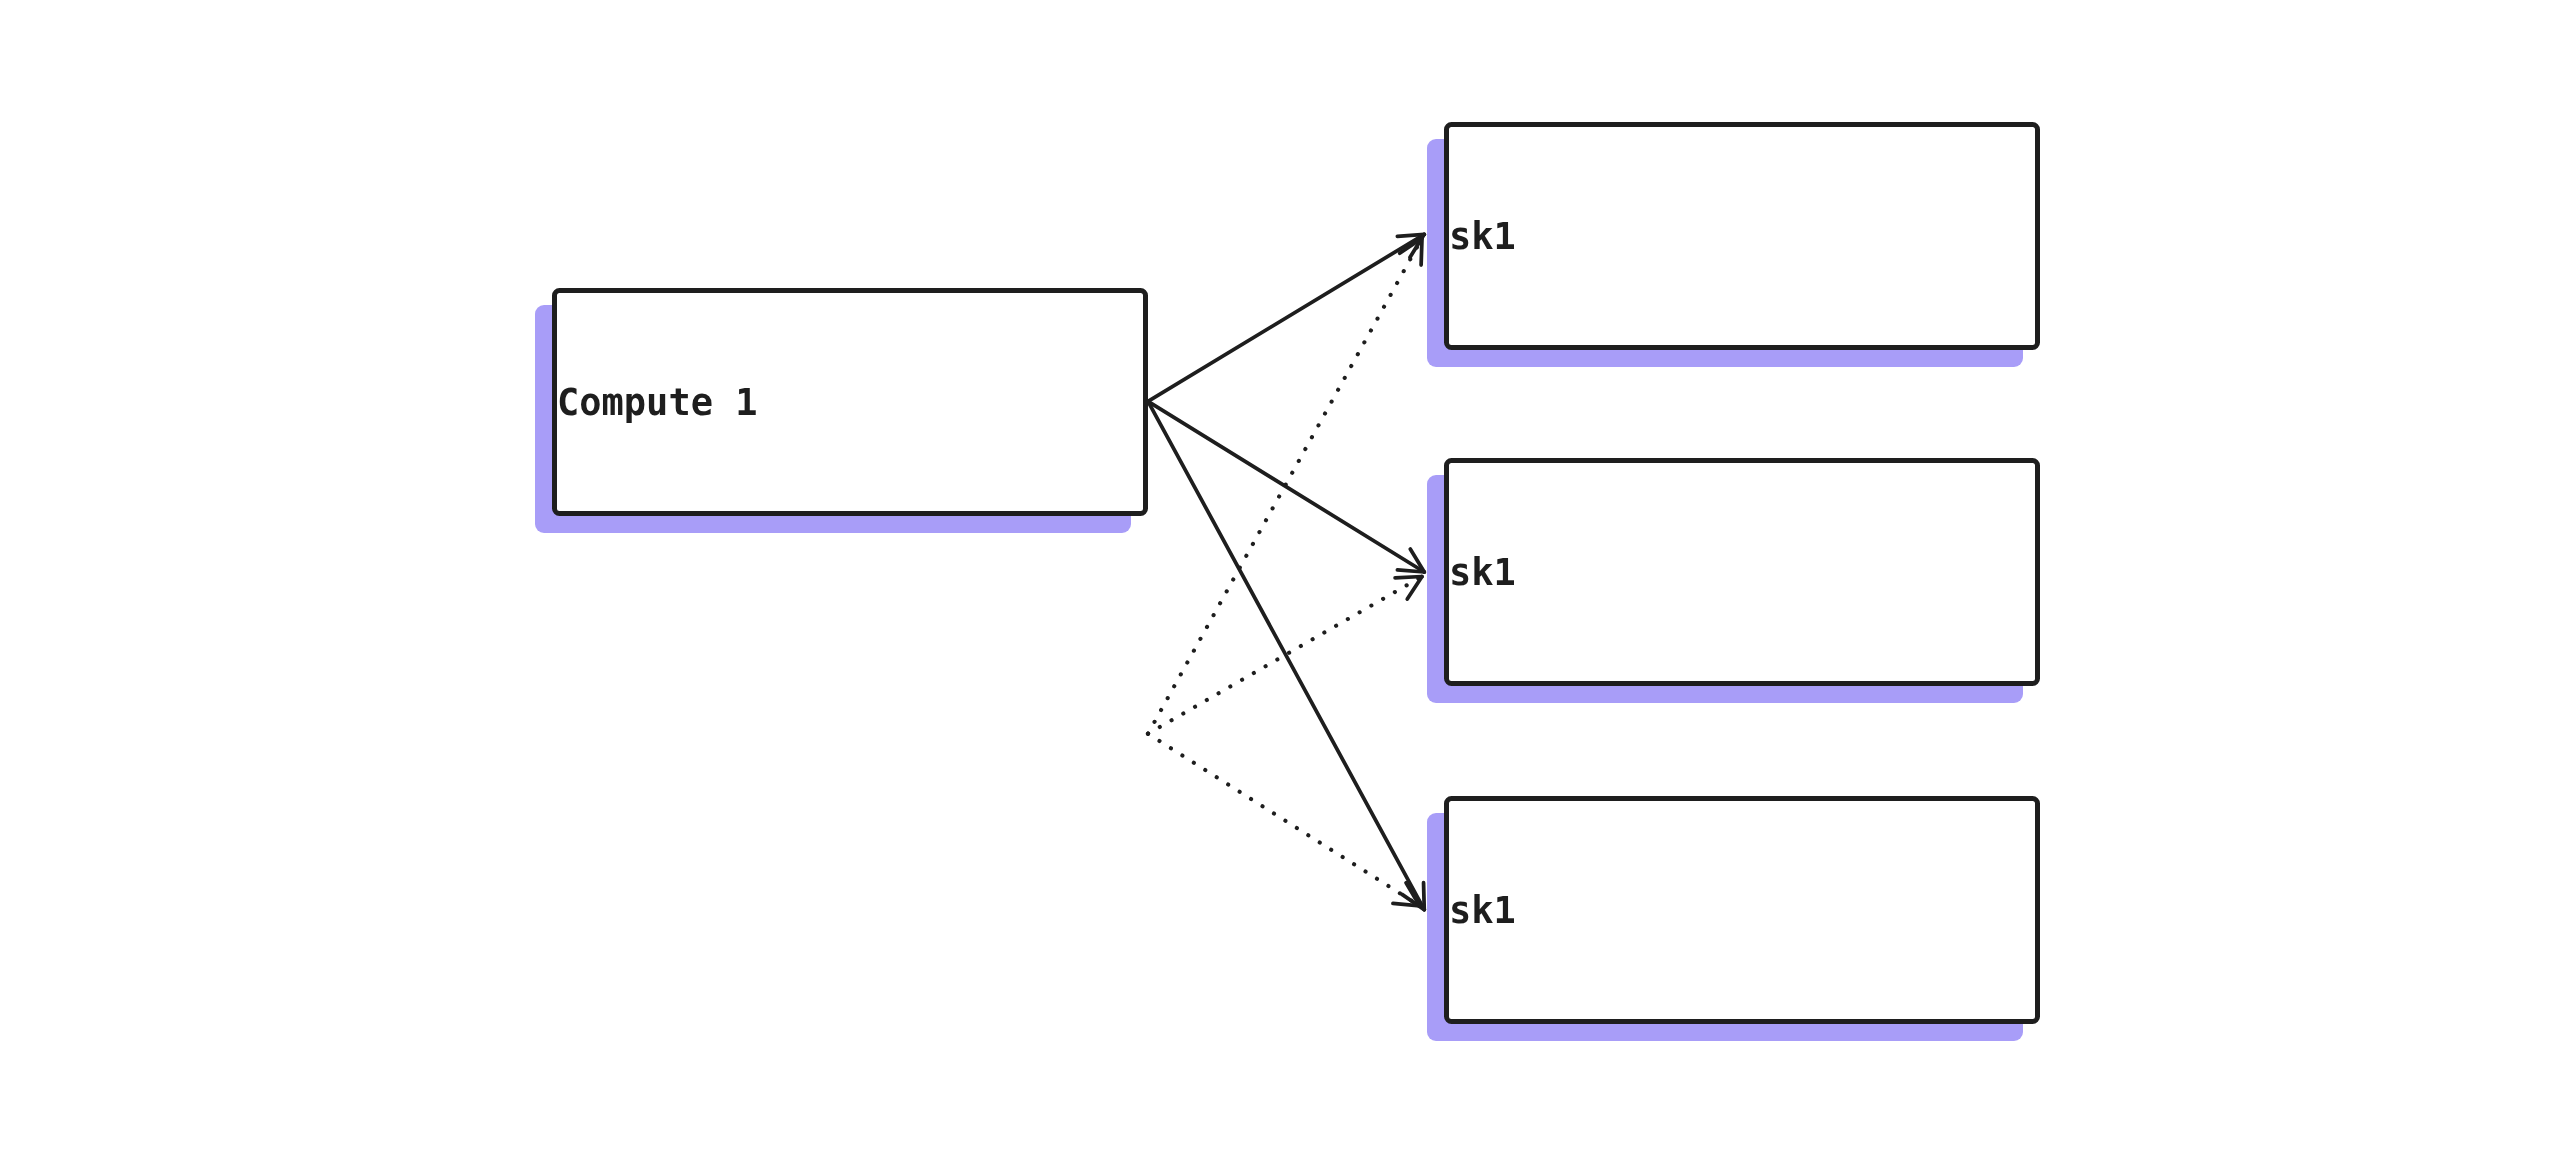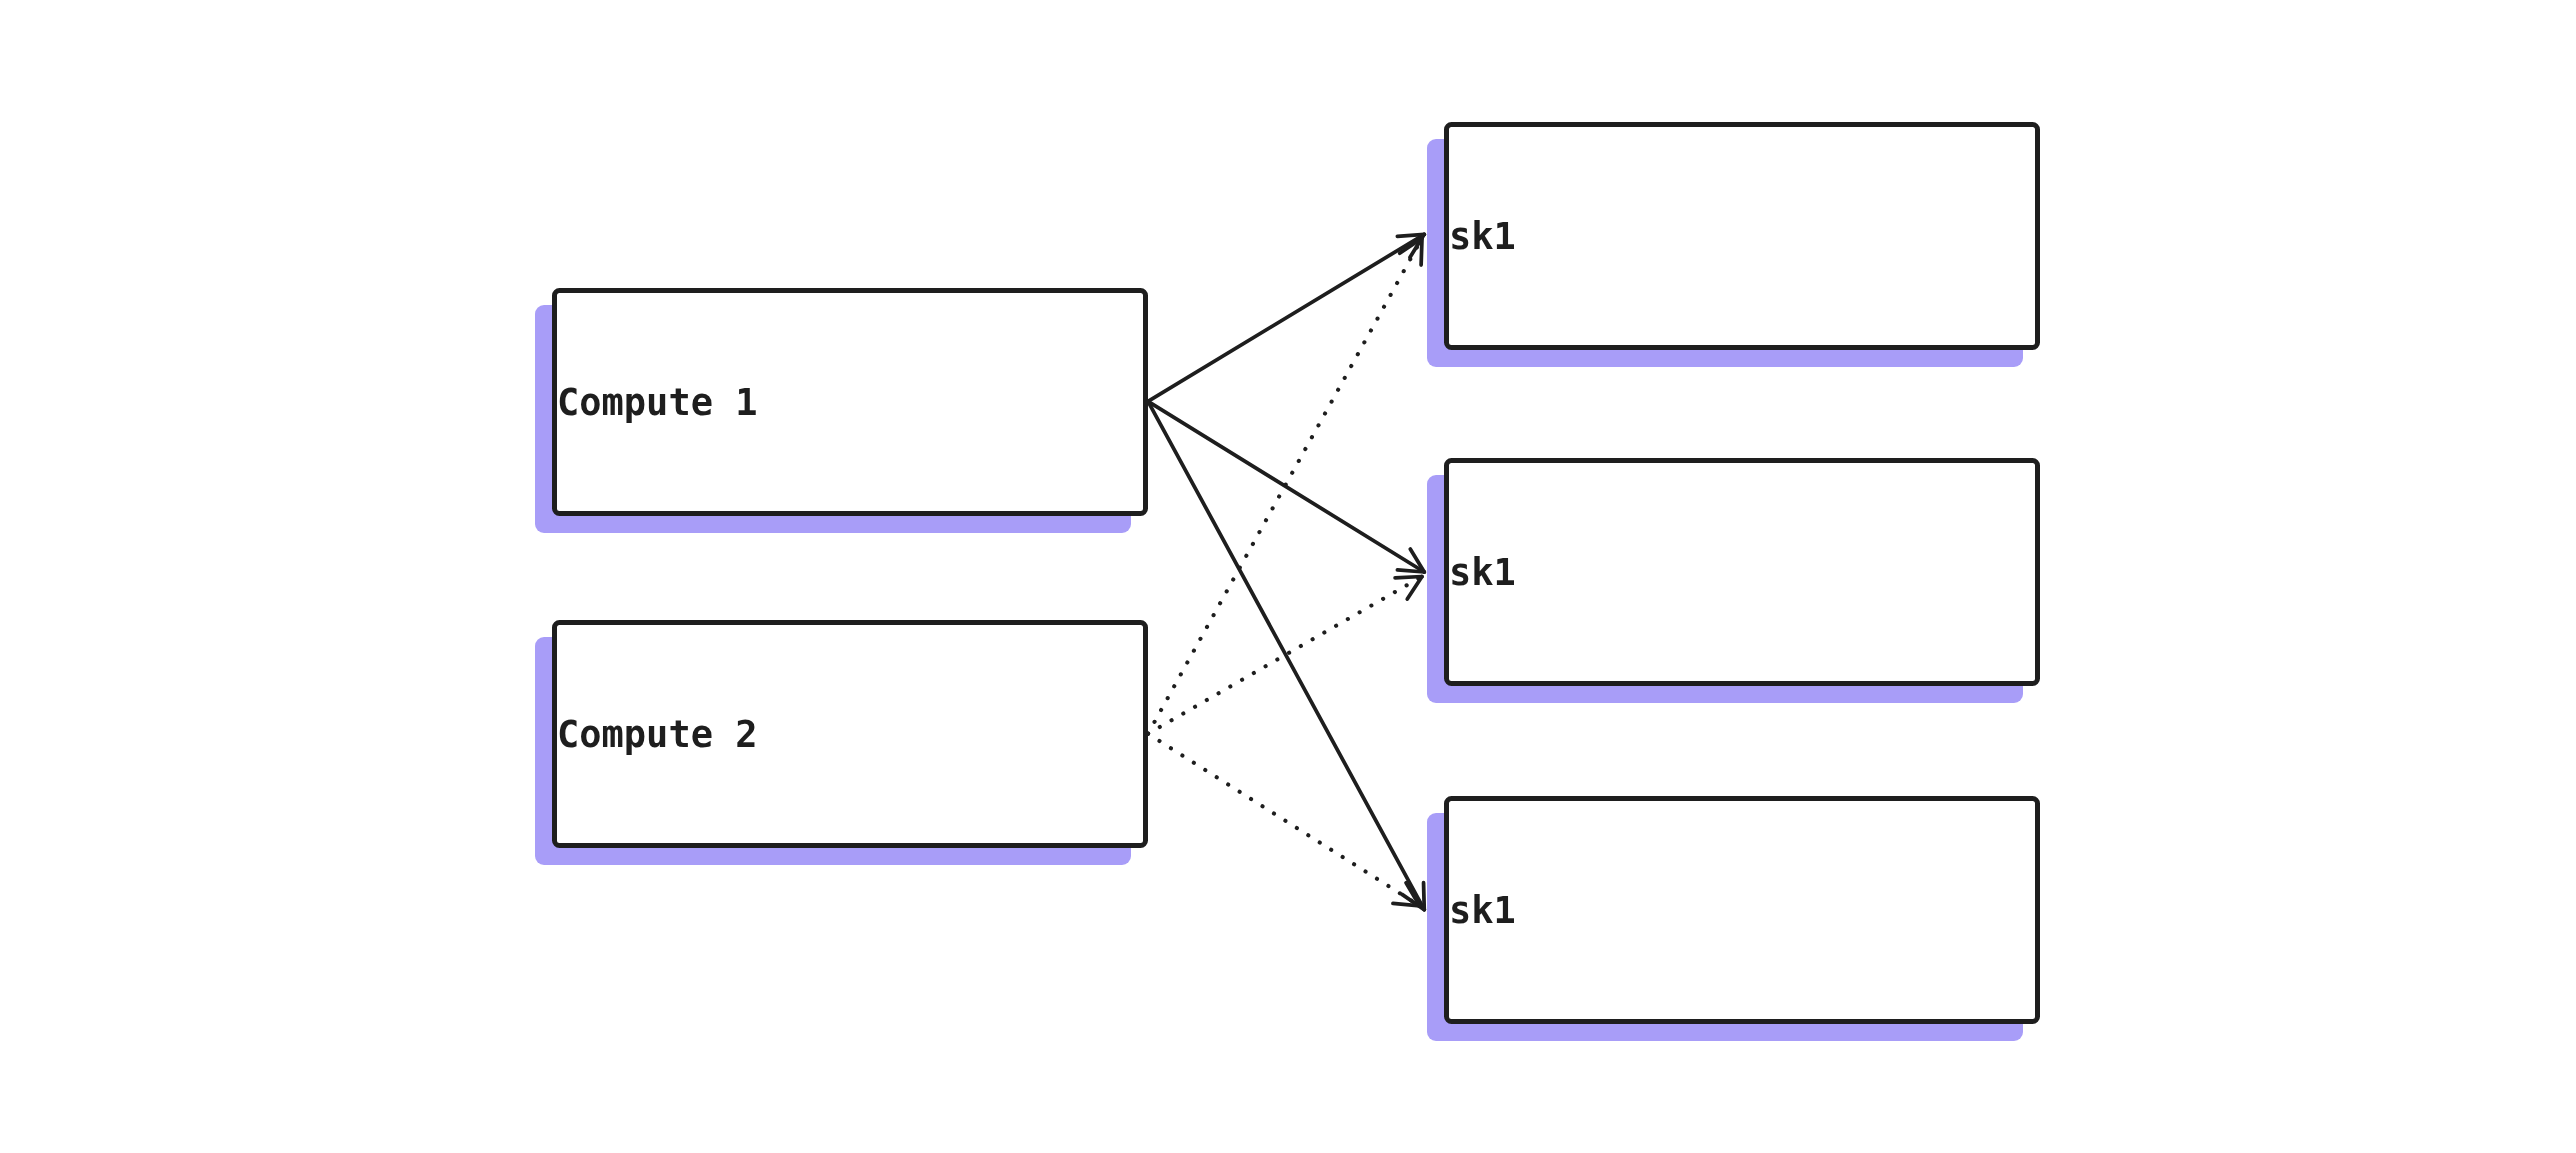--- a/index.html
+++ b/index.html
@@ -72,26 +72,20 @@
       <line x1="1896" y1="1210" x2="1860.1573369516507" y2="1206.6379313507157" stroke="#1e1e1e" stroke-linecap="round" stroke-width="5"></line>
     </svg>
 
   <div class="node" style="left: 552px; top: 288px; width: 596px; height: 189px;">
     <span class="shadow" style="left: -17px; top: 17px; width: 596px; height: 228px; background: rgb(168, 157, 248);"></span>
     <span class="box" style="left: 0px; top: 0px; width: 596px; height: 228px; border-width: 5.2px; border-color: rgb(30, 30, 30); background: rgb(255, 255, 255);">
       <span class="label" style="color: rgb(30, 30, 30);">Compute 1</span>
     </span>
   </div>
 
-  <div class="node" style="left: 552px; top: 620px; width: 596px; height: 228px;">
-    <span class="shadow" style="left: -17px; top: 17px; width: 596px; height: 228px; background: rgb(168, 157, 248);"></span>
-    <span class="box" style="left: 0px; top: 0px; width: 596px; height: 228px; border-width: 5.2px; border-color: rgb(30, 30, 30); background: rgb(255, 255, 255);">
-      <span class="label" style="color: rgb(30, 30, 30);">Compute 2</span>
-    </span>
-  </div>
 
   <div class="node" style="left: 1444px; top: 122px; width: 596px; height: 228px;">
     <span class="shadow" style="left: -17px; top: 17px; width: 596px; height: 228px; background: rgb(168, 157, 248);"></span>
     <span class="box" style="left: 0px; top: 0px; width: 596px; height: 228px; border-width: 5.2px; border-color: rgb(30, 30, 30); background: rgb(255, 255, 255);">
       <span class="label" style="color: rgb(30, 30, 30);">sk1</span>
     </span>
   </div>
 
   <div class="node" style="left: 1444px; top: 458px; width: 596px; height: 228px;">
     <span class="shadow" style="left: -17px; top: 17px; width: 596px; height: 228px; background: rgb(168, 157, 248);"></span>

